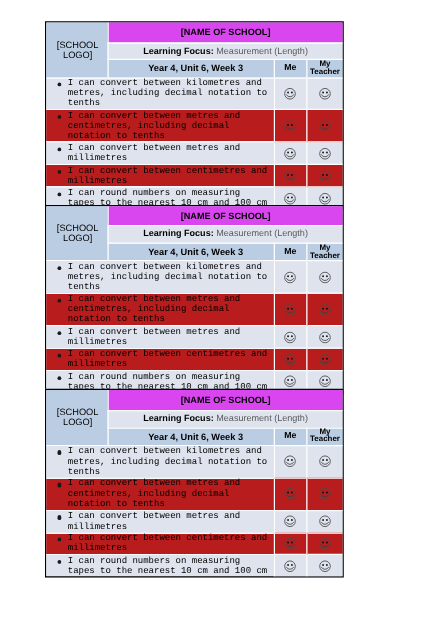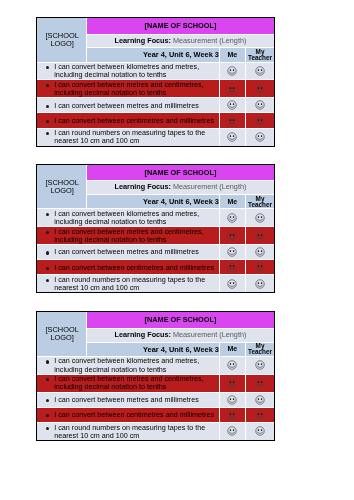--- a/index.html
+++ b/index.html
@@ -11,30 +11,30 @@
   .card td{padding:0;vertical-align:middle;background-clip:padding-box;}
   col.c1{width:49.2px;}
   col.c2{width:132.9px;}
   col.c3{width:25.6px;}
   col.c4{width:29.1px;}
 
   .card td.logo-cell{background:#bbcde3;text-align:center;padding-left:2px;font-weight:normal;font-size:7.4px;line-height:7.8px;color:#000;border-right:1.2px solid #fff;}
   .card td.school-cell{background:#d946ef;text-align:center;font-weight:bold;font-size:7.3px;height:15.6px;color:#000;line-height:15.6px;}
   .card td.focus-cell{background:#dee3ed;font-size:7.25px;height:12.7px;line-height:12.7px;text-align:center;color:#595959;border-top:1.2px solid #fff;border-bottom:1.2px solid #fff;}
   .focus-cell .fl{color:#000;font-weight:bold;margin-top:33px;}
-  .card td.unit-cell{background:#bbcde3;text-align:right;font-weight:bold;font-size:7.4px;height:13.2px;line-height:13.2px;color:#000;padding-left:32px;}
+  .card td.unit-cell{background:#bbcde3;text-align:left;font-weight:bold;font-size:7.4px;height:13.2px;line-height:13.2px;color:#000;padding-left:32px;}
   .card td.hcol-cell{background:#bbcde3;text-align:center;font-weight:bold;font-size:6.35px;line-height:6.0px;color:#000;border-left:1.2px solid #fff;}
   .card td.hcol-me{font-size:7.0px;}
 
   .card td.obj-cell{font-size:7.2px;line-height:8.1px;padding:0.7px 3px 0 17.5px;color:#000;height:13.5px;position:relative;}
   .card tr.two-line td{height:14.4px;}
   .card td.mark-cell{text-align:center;border-left:1.2px solid #fff;}
   tr.r-light td{background:#dee3ed;}
   tr.r-dark td{background:#b91c1c;}
-  tr.body-row td{border-top:1.2px solid #fff;}
+  tr.body-row td{border-top:1.2px solid #fff;font-family:Liberation Mono, monospace;}
   .bullet{display:inline-block;width:0;height:8.1px;vertical-align:top;position:relative;}
   .bullet i{position:absolute;left:-8.2px;top:2.9px;width:3.2px;height:3.2px;border-radius:50%;background:#1a1a1a;}
   .smiley{display:block;margin:0 auto;}
   .card td.mark-cell{line-height:0;}
 </style>
 </head>
 <body>
 
 <div class="page" id="page">
     <div class="card" style="top: 17px;">

